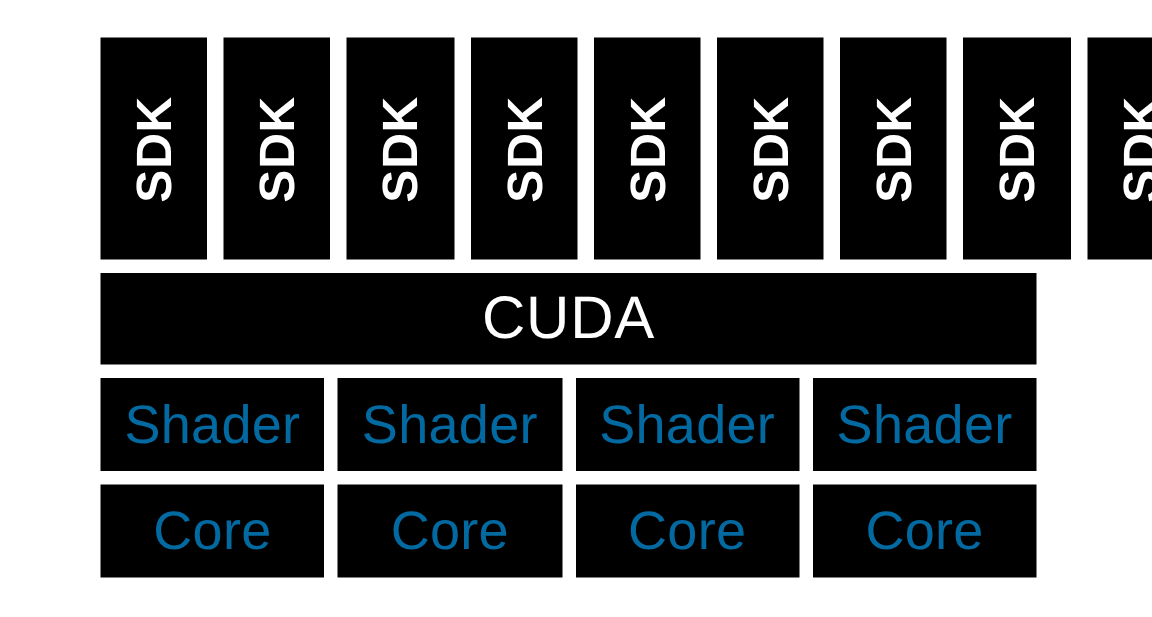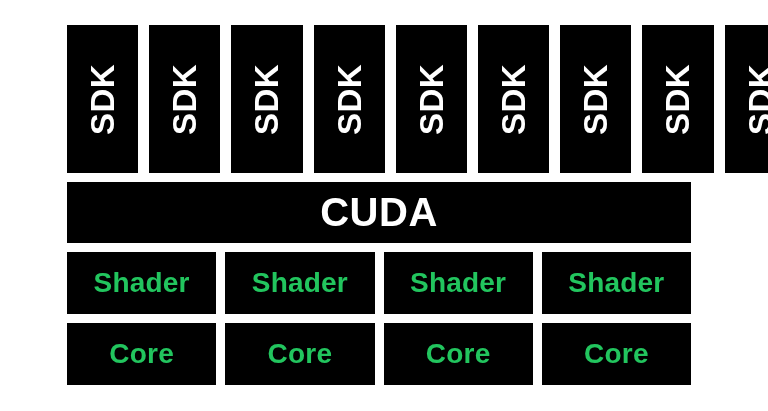--- a/index.html
+++ b/index.html
@@ -44,38 +44,38 @@
   }
   .cuda-bar {
     margin-top: 9px;
     height: 61px;
     background: #000000;
     color: #ffffff;
     display: flex;
     align-items: center;
     justify-content: center;
     font-size: 40px;
-    font-weight: 700;
+    font-weight: 400;
     letter-spacing: 0.5px;
   }
   .quad-row {
     margin-top: 9px;
     display: flex;
     gap: 9px;
     height: 62px;
   }
   .quad-box {
     flex: 1 1 0;
     background: #000000;
-    color: #22c55e;
+    color: #0369a1;
     display: flex;
     align-items: center;
     justify-content: center;
-    font-size: 28px;
-    font-weight: 700;
+    font-size: 36px;
+    font-weight: 400;
     letter-spacing: 0.2px;
   }
 </style>
 </head>
 <body>
 
 <div class="stage">
   <div class="content">
 
     <div class="sdk-row">

